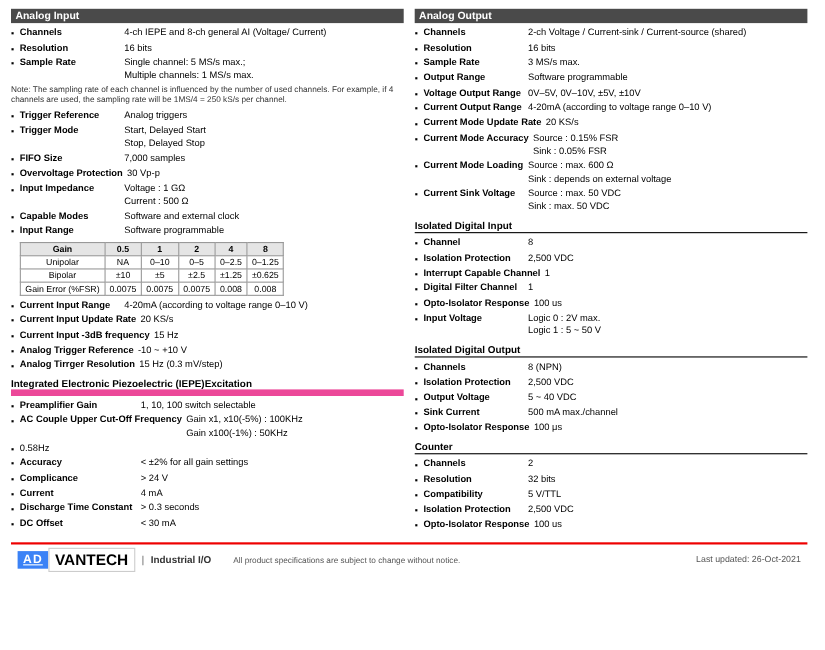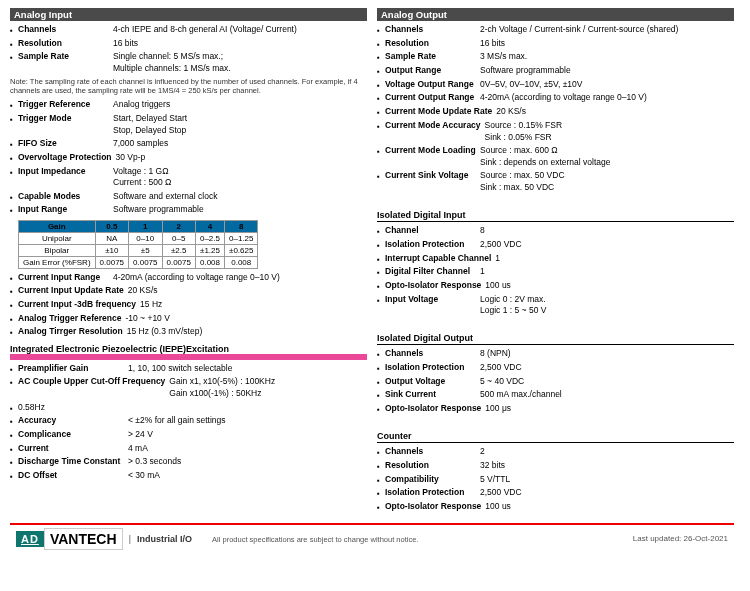--- a/index.html
+++ b/index.html
@@ -59,25 +59,25 @@
       border-collapse: collapse;
       margin: 3px 0 3px 8px;
       font-size: 8px;
     }
     table.gain-table th, table.gain-table td {
       border: 1px solid #999;
       padding: 1px 4px;
       text-align: center;
     }
     table.gain-table th {
-      background: #0369a1;
+      background: #e5e5e5;
       font-weight: bold;
     }
     .isolated-section {
-      margin-top: 16px;
+      margin-top: 6px;
     }
     .isolated-header {
       font-weight: bold;
       font-size: 9px;
       border-bottom: 1px solid #000;
       margin-bottom: 3px;
       padding-bottom: 1px;
     }
     .footer {
       display: flex;
@@ -87,21 +87,21 @@
       border-top: 2px solid #e00;
       margin-top: 8px;
       padding: 3px 6px;
     }
     .footer-logo {
       display: flex;
       align-items: center;
       gap: 0;
     }
     .logo-adv {
-      background: #0f766e;
+      background: #3b82f6;
       color: #fff;
       font-weight: bold;
       font-size: 11px;
       padding: 2px 5px;
       letter-spacing: 1px;
       text-decoration: underline;
     }
     .logo-tech {
       background: #fff;
       color: #000;

